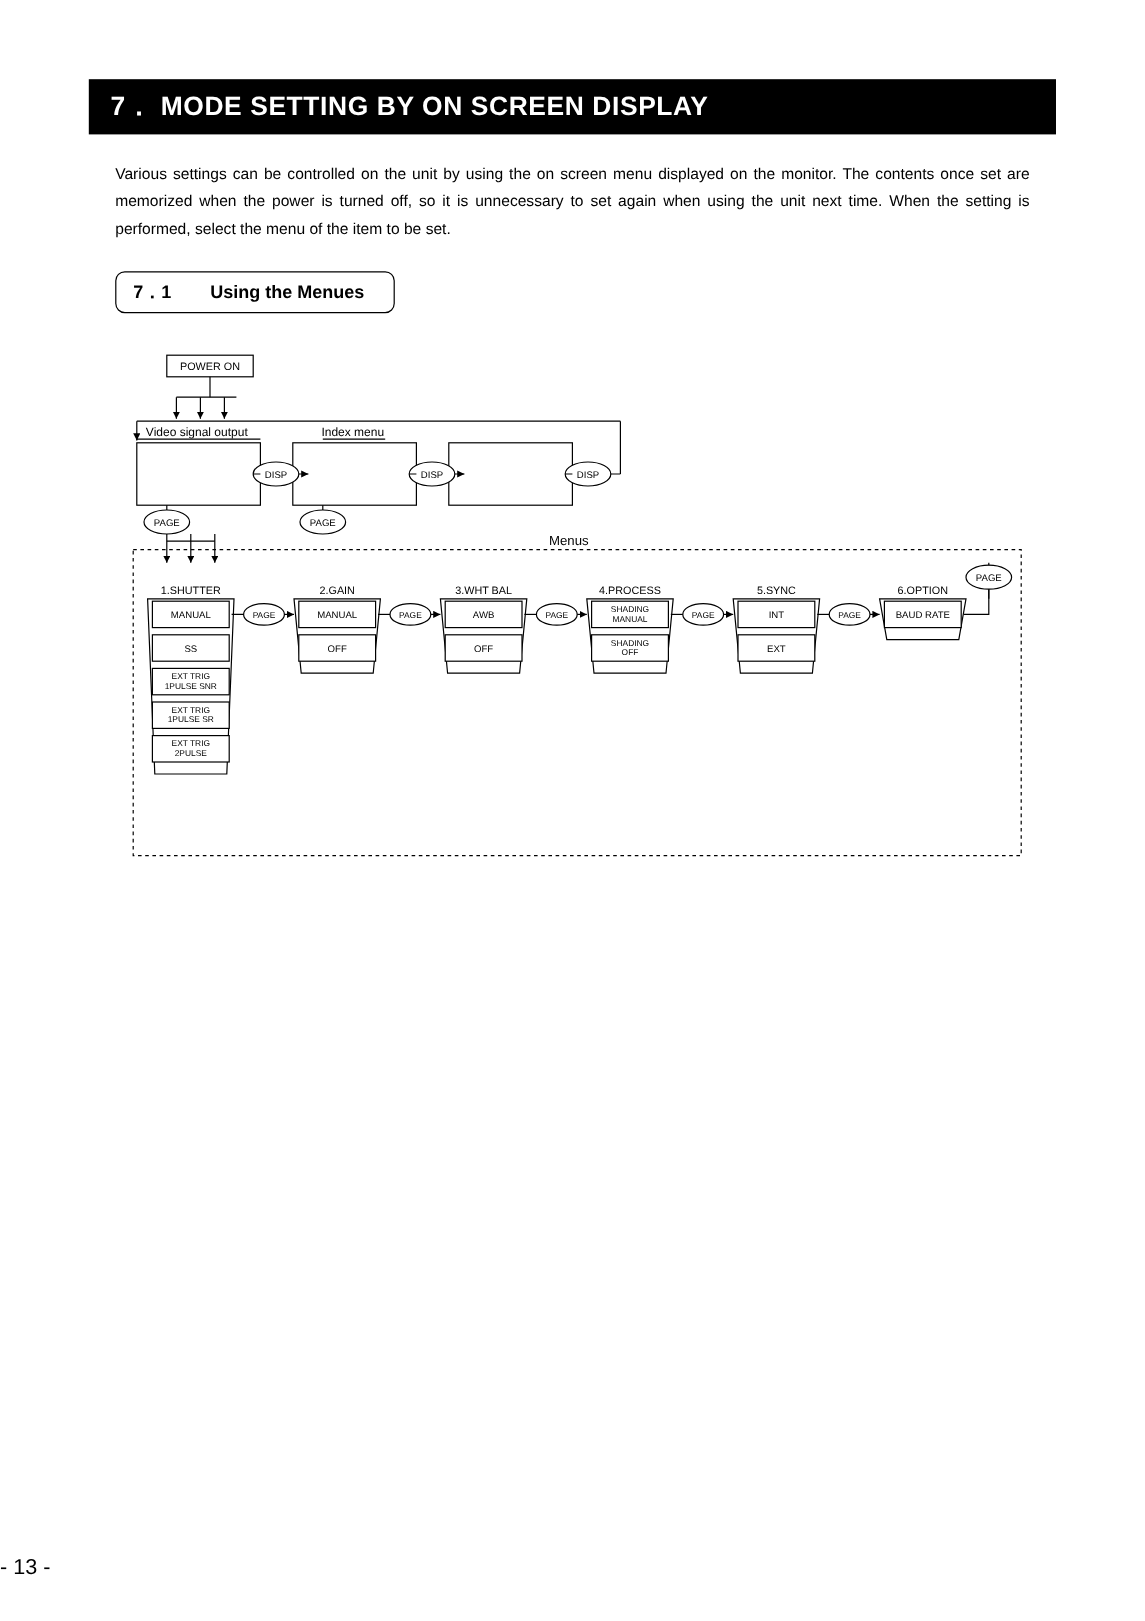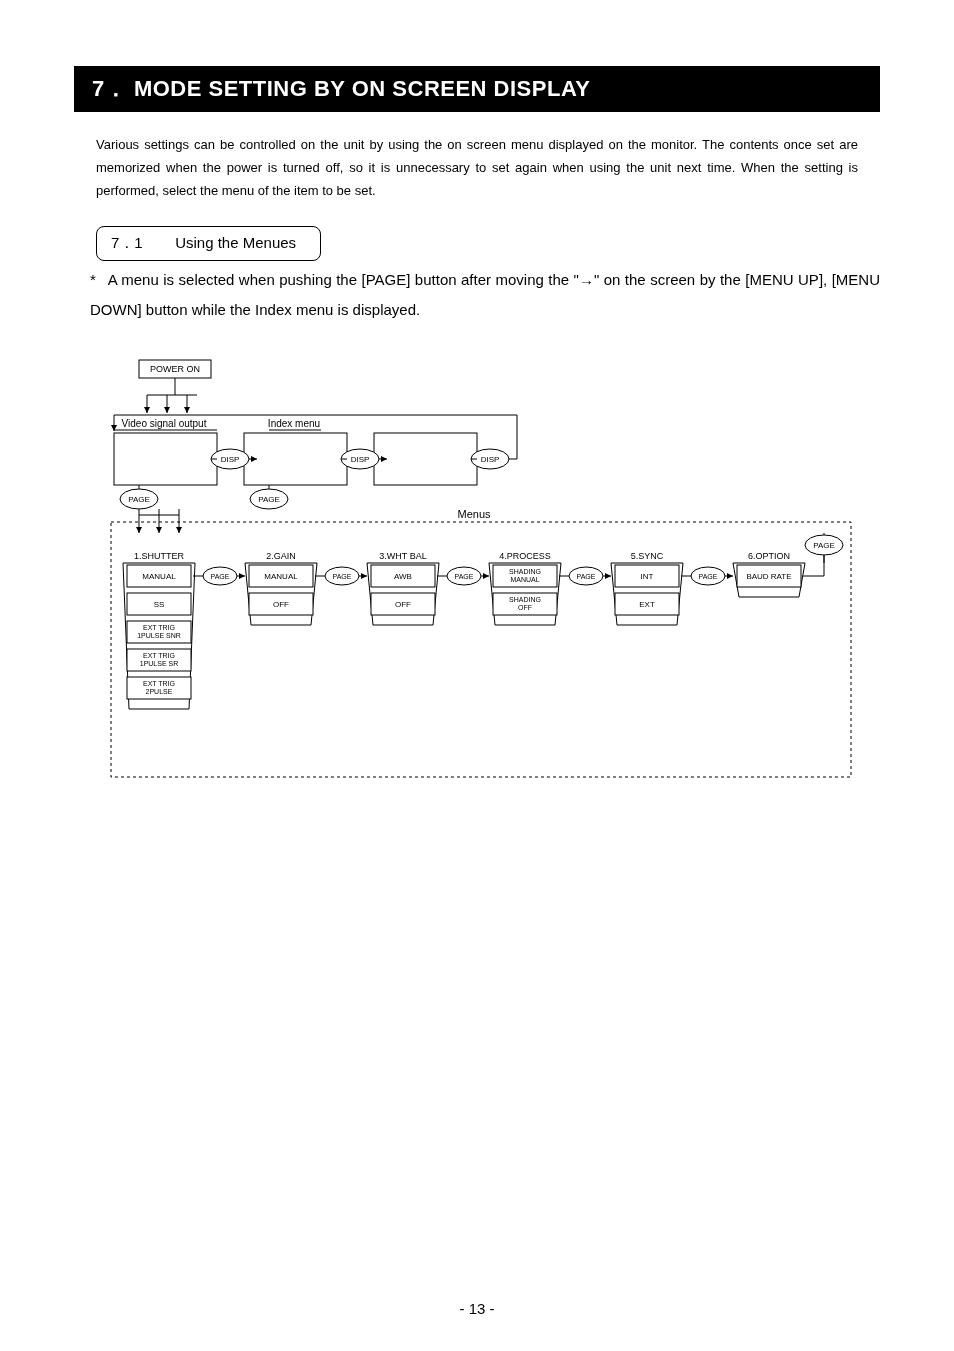--- a/index.html
+++ b/index.html
@@ -1,49 +1,45 @@
 <!DOCTYPE html>
 <html><head>
 <meta charset="utf-8">
 <style>
   html,body{margin:0;padding:0;background:#fff;font-family:Arial,Helvetica,sans-serif;color:#000}
   .page{width:954px;height:1351px;box-sizing:border-box;padding:54px 74px 0 74px;position:relative;margin:12px auto}
   .h-band{background:#000;color:#fff;padding:8px 18px;font-weight:bold;font-size:22px;letter-spacing:.5px}
   .intro{margin:22px 22px 0 22px;font-size:13px;line-height:1.75;text-align:justify}
-  .subhead-box{display:inline-block;border:1px solid #000;border-radius:8px;padding:7px 24px 7px 14px;margin:24px 0 0 22px;font-weight:normal;font-size:15px}
+  .subhead-box{display:inline-block;border:1px solid #000;border-radius:8px;padding:7px 24px 7px 14px;margin:24px 0 0 22px;font-weight:bold;font-size:15px}
   .sub-num{display:inline-block;min-width:60px}
   .para{margin:28px 0 0 22px;font-size:15px;line-height:2.0;text-align:justify}
   .note-row{margin:4px 0 0 16px;font-size:15px;line-height:2.0;text-align:justify}
   .note-row .ast{display:inline-block;width:14px}
   .diagram{position:relative;margin:30px 0 0 5px;height:430px}
   svg text{font-family:Arial,Helvetica,sans-serif}
-  .page-num{position:absolute;left:0;right:0;bottom:46px;text-align:center;font-size:15px}
+  .page-num{position:absolute;left:0;right:0;bottom:46px;text-align:left;font-size:18px}
 </style>
 </head>
 <body>
 
 <div class="page">
 
   <div class="h-band">
     <span>7．</span>
     <span>MODE SETTING BY ON SCREEN DISPLAY</span>
   </div>
 
   <div class="intro">Various settings can be controlled on the unit by using the on screen menu displayed on the monitor. The contents once set are memorized when the power is turned off, so it is unnecessary to set again when using the unit next time. When the setting is performed, select the menu of the item to be set.</div>
 
   <div class="subhead-box">
     <span class="sub-num">7．1</span>
     <span>Using the Menues</span>
   </div>
 
 
-  <div class="note-row">
-    <span class="ast">*</span>
-    <span>A menu is selected when pushing the [PAGE] button after moving the "→" on the screen by the [MENU UP], [MENU DOWN] button while the Index menu is displayed.</span>
-  </div>
 
   <div class="diagram">
     <svg viewBox="0 0 800 430" width="800" height="430">
       <defs>
         <marker id="ah" markerWidth="8" markerHeight="8" refX="6" refY="3" orient="auto">
           <path d="M0,0 L6,3 L0,6 Z" fill="#000"></path>
         </marker>
       </defs>
 
       <rect x="60" y="5" width="72" height="18" fill="none" stroke="#000"></rect>

